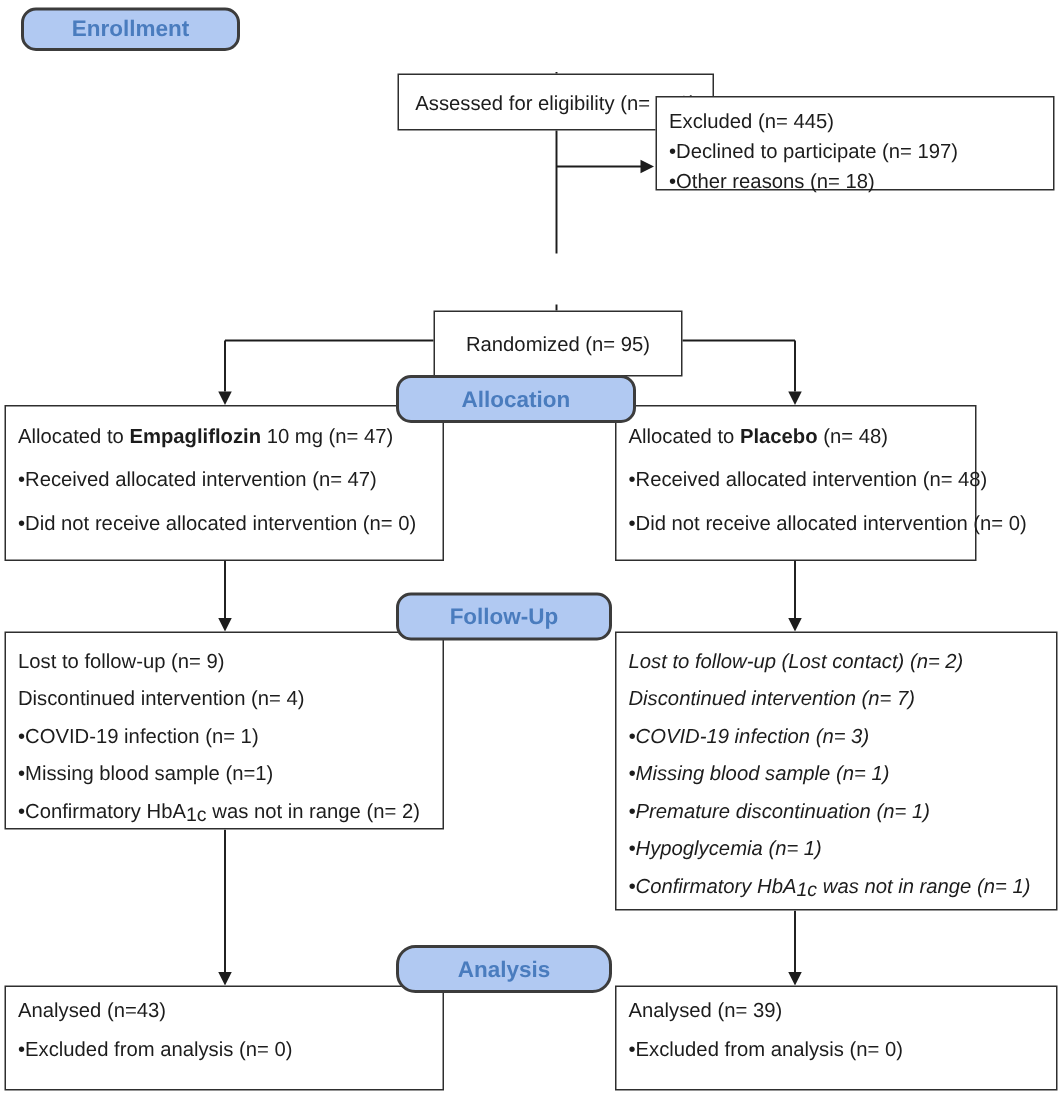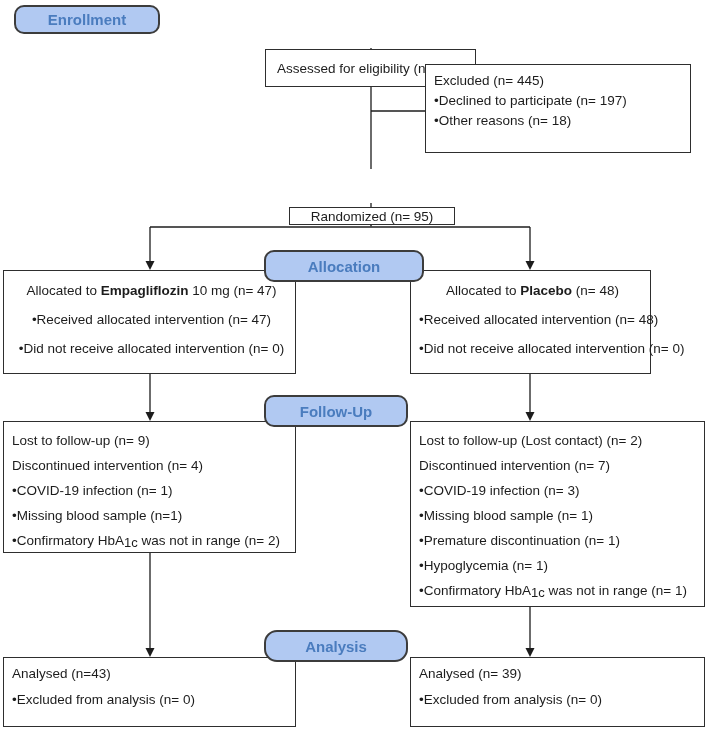--- a/index.html
+++ b/index.html
@@ -15,21 +15,21 @@
     position:absolute; background:#ffffff;
     border:1.4px solid var(--box_border,#2e2e2e);
     font-size:13.5px; box-sizing:border-box;
   }
   .box .line { padding-left:8px; padding-right:4px; white-space:nowrap; }
   .vcenter { display:flex; align-items:center; justify-content:center;margin-top:38px; }
   .vcenter .line { padding:0; text-align:center; }
 
   .excluded-box .line { line-height:20px; }
   .excluded-box { padding-top:6px; }
-  .alloc-box .line { line-height:29px;text-align:center; }
+  .alloc-box .line { line-height:29px; }
   .alloc-box { padding-top:5px; }
   .fu-box .line { line-height:25px; }
   .fu-box { padding-top:6px; }
   .an-box .line { line-height:26px; }
   .an-box { padding-top:3px; }
 
   .b { font-weight:bold; }
   .sub { font-size:13px; vertical-align:-2px; }
 
   .badge {
@@ -71,27 +71,27 @@
     <path class="cline" d="M150 553 V648"></path>
     <polygon class="ahead" points="150,657 145.5,648 154.5,648"></polygon>
     <path class="cline" d="M530 607 V648"></path>
     <polygon class="ahead" points="530,657 525.5,648 534.5,648"></polygon>
   </svg>
 
   <div class="box vcenter" style="left:265px; top:11px; width:211px; height:38px;">
       <div class="line"><span>Assessed for eligibility (n= 540)</span></div>
     </div>
 
-  <div class="box excluded-box" style="left:425px; top:64px; width:266px; height:89px;">
+  <div class="box excluded-box" style="left:437px; top:64px; width:266px; height:63px;">
       <div class="line"><span>Excluded (n= 445)</span></div>
       <div class="line"><span>•Declined to participate (n= 197)</span></div>
       <div class="line"><span>•Other reasons (n= 18)</span></div>
     </div>
 
-  <div class="box vcenter" style="left:289px; top:169px; width:166px; height:18px;">
+  <div class="box vcenter" style="left:289px; top:169px; width:166px; height:44px;">
       <div class="line"><span>Randomized (n= 95)</span></div>
     </div>
 
   <div class="box alloc-box" style="left:3px; top:270px; width:293px; height:104px;">
       <div class="line"><span>Allocated to </span><span class="b">Empagliflozin</span><span> 10 mg (n= 47)</span></div>
       <div class="line"><span>•Received allocated intervention (n= 47)</span></div>
       <div class="line"><span>•Did not receive allocated intervention (n= 0)</span></div>
     </div>
 
   <div class="box alloc-box" style="left:410px; top:270px; width:241px; height:104px;">
@@ -101,21 +101,21 @@
     </div>
 
   <div class="box fu-box" style="left:3px; top:421px; width:293px; height:132px;">
       <div class="line"><span>Lost to follow-up (n= 9)</span></div>
       <div class="line"><span>Discontinued intervention (n= 4)</span></div>
       <div class="line"><span>•COVID-19 infection (n= 1)</span></div>
       <div class="line"><span>•Missing blood sample (n=1)</span></div>
       <div class="line"><span>•Confirmatory HbA</span><span class="sub">1c</span><span> was not in range (n= 2)</span></div>
     </div>
 
-  <div class="box fu-box" style="left:410px; top:421px; width:295px; height:186px;">
+  <div class="box fu-box" style="left:410px; top:421px; width:295px; height:186px;font-style:italic;">
       <div class="line"><span>Lost to follow-up (Lost contact) (n= 2)</span></div>
       <div class="line"><span>Discontinued intervention (n= 7)</span></div>
       <div class="line"><span>•COVID-19 infection (n= 3)</span></div>
       <div class="line"><span>•Missing blood sample (n= 1)</span></div>
       <div class="line"><span>•Premature discontinuation (n= 1)</span></div>
       <div class="line"><span>•Hypoglycemia (n= 1)</span></div>
       <div class="line"><span>•Confirmatory HbA</span><span class="sub">1c</span><span> was not in range (n= 1)</span></div>
     </div>
 
   <div class="box an-box" style="left:3px; top:657px; width:293px; height:70px;">

